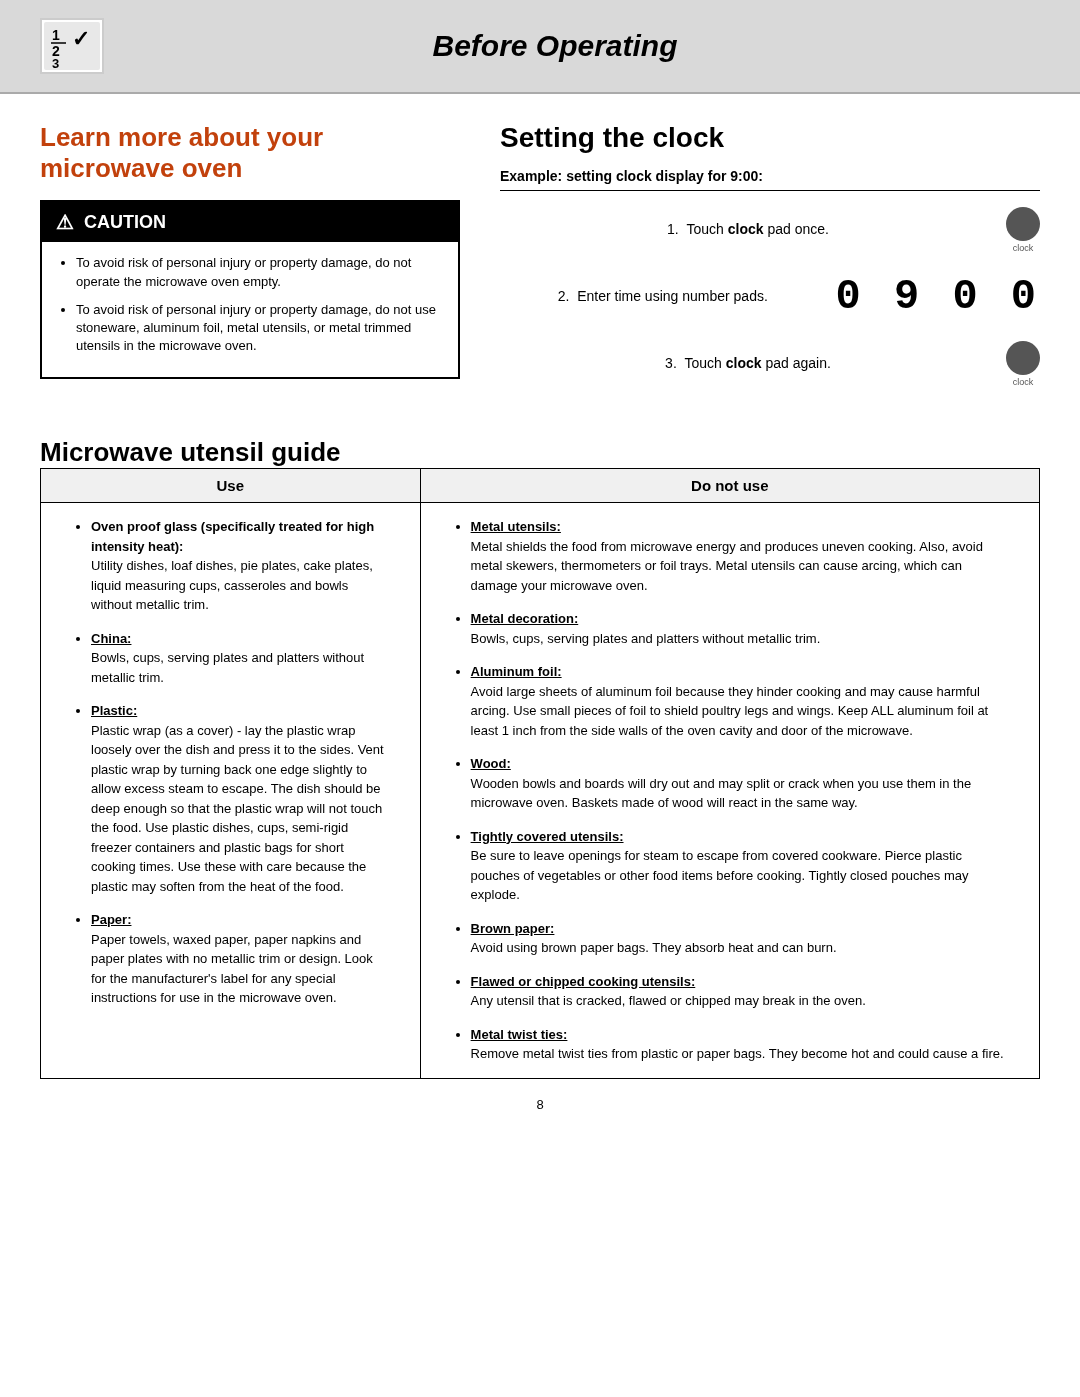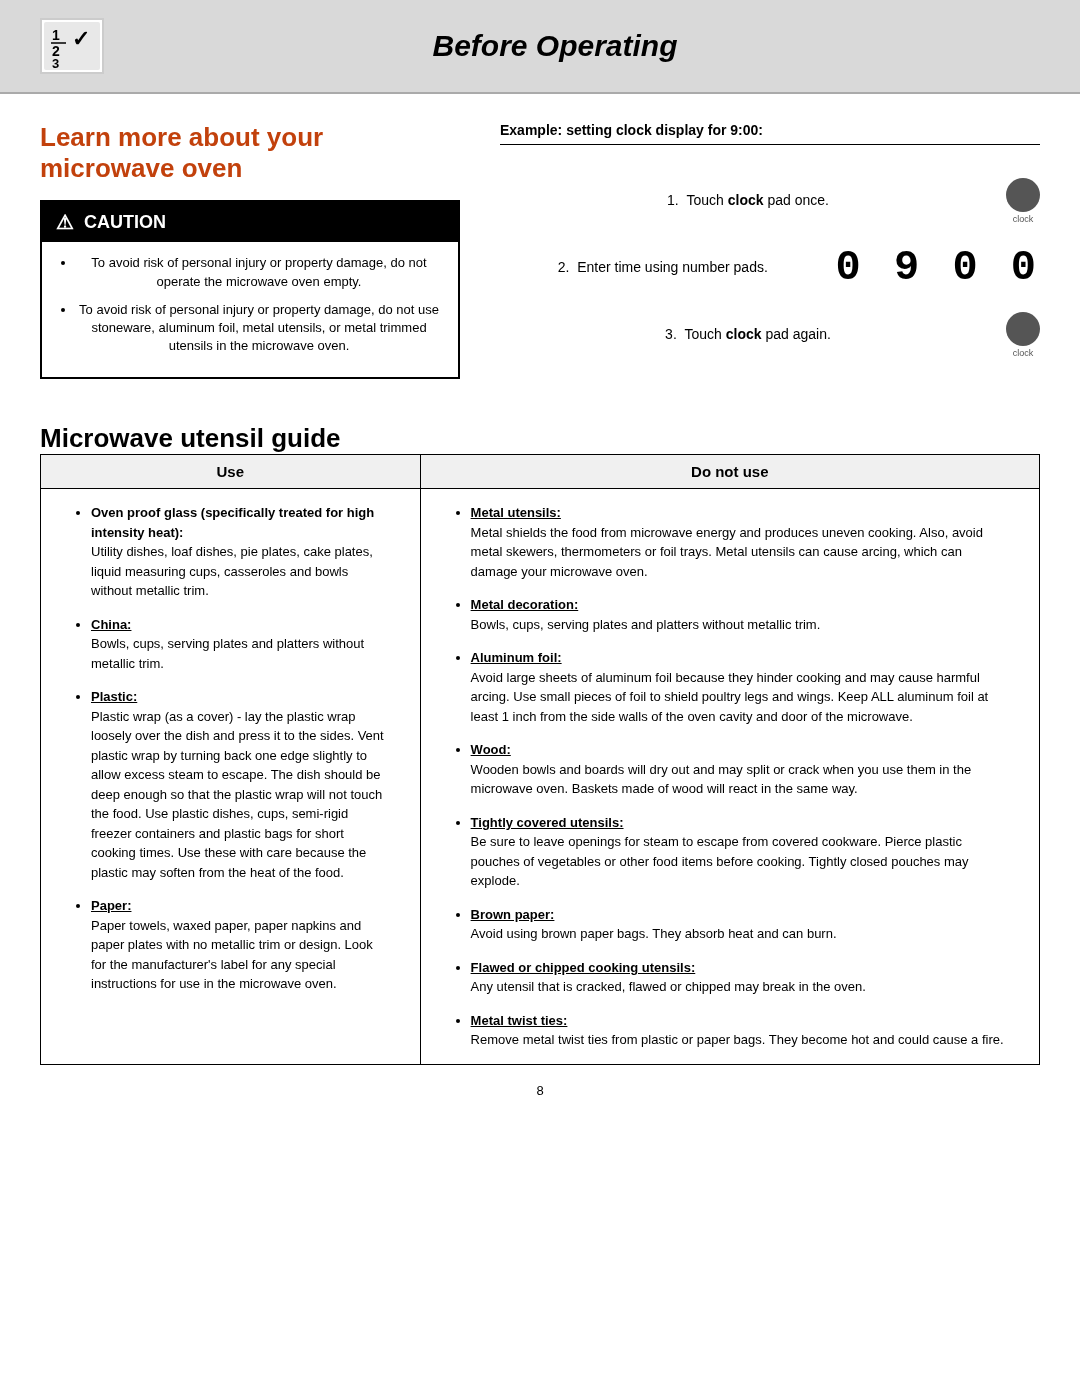--- a/index.html
+++ b/index.html
@@ -81,21 +81,20 @@
       gap: 10px;
       font-size: 18px;
       font-weight: bold;
     }
     .caution-icon {
       font-size: 20px;
     }
     .caution-body {
       padding: 12px 16px;
       background: #fff;
-      text-align: center;
     }
     .caution-body ul {
       list-style: disc;
       padding-left: 18px;
     }
     .caution-body li {
       font-size: 13px;
       margin-bottom: 10px;
       line-height: 1.4;
     }
@@ -108,21 +107,21 @@
       font-size: 28px;
       font-weight: bold;
       color: #000;
       margin-bottom: 14px;
     }
     .clock-example-label {
       font-size: 14px;
       font-weight: bold;
       border-bottom: 1px solid #000;
       padding-bottom: 6px;
-      margin-bottom: 33px;
+      margin-bottom: 16px;
     }
 
     .clock-step {
       display: flex;
       align-items: center;
       margin-bottom: 20px;
       gap: 10px;
     }
     .clock-step-text {
       font-size: 14px;
@@ -271,20 +270,21 @@
         <div class="caution-body">
           <ul>
             <li>To avoid risk of personal injury or property damage, do not operate the microwave oven empty.</li>
             <li>To avoid risk of personal injury or property damage, do not use stoneware, aluminum foil, metal utensils, or metal trimmed utensils in the microwave oven.</li>
           </ul>
         </div>
       </div>
     </div>
 
     <div class="right-col">
+      <div class="clock-title">Setting the clock</div>
       <div class="clock-example-label">Example: setting clock display for 9:00:</div>
 
       <div class="clock-step">
         <div class="clock-step-text">
           <span>1.&nbsp;&nbsp;Touch <strong>clock</strong> pad once.</span>
         </div>
         <div class="clock-btn-wrapper">
           <div class="clock-btn-icon"></div>
           <div class="clock-btn-label">clock</div>
         </div>

